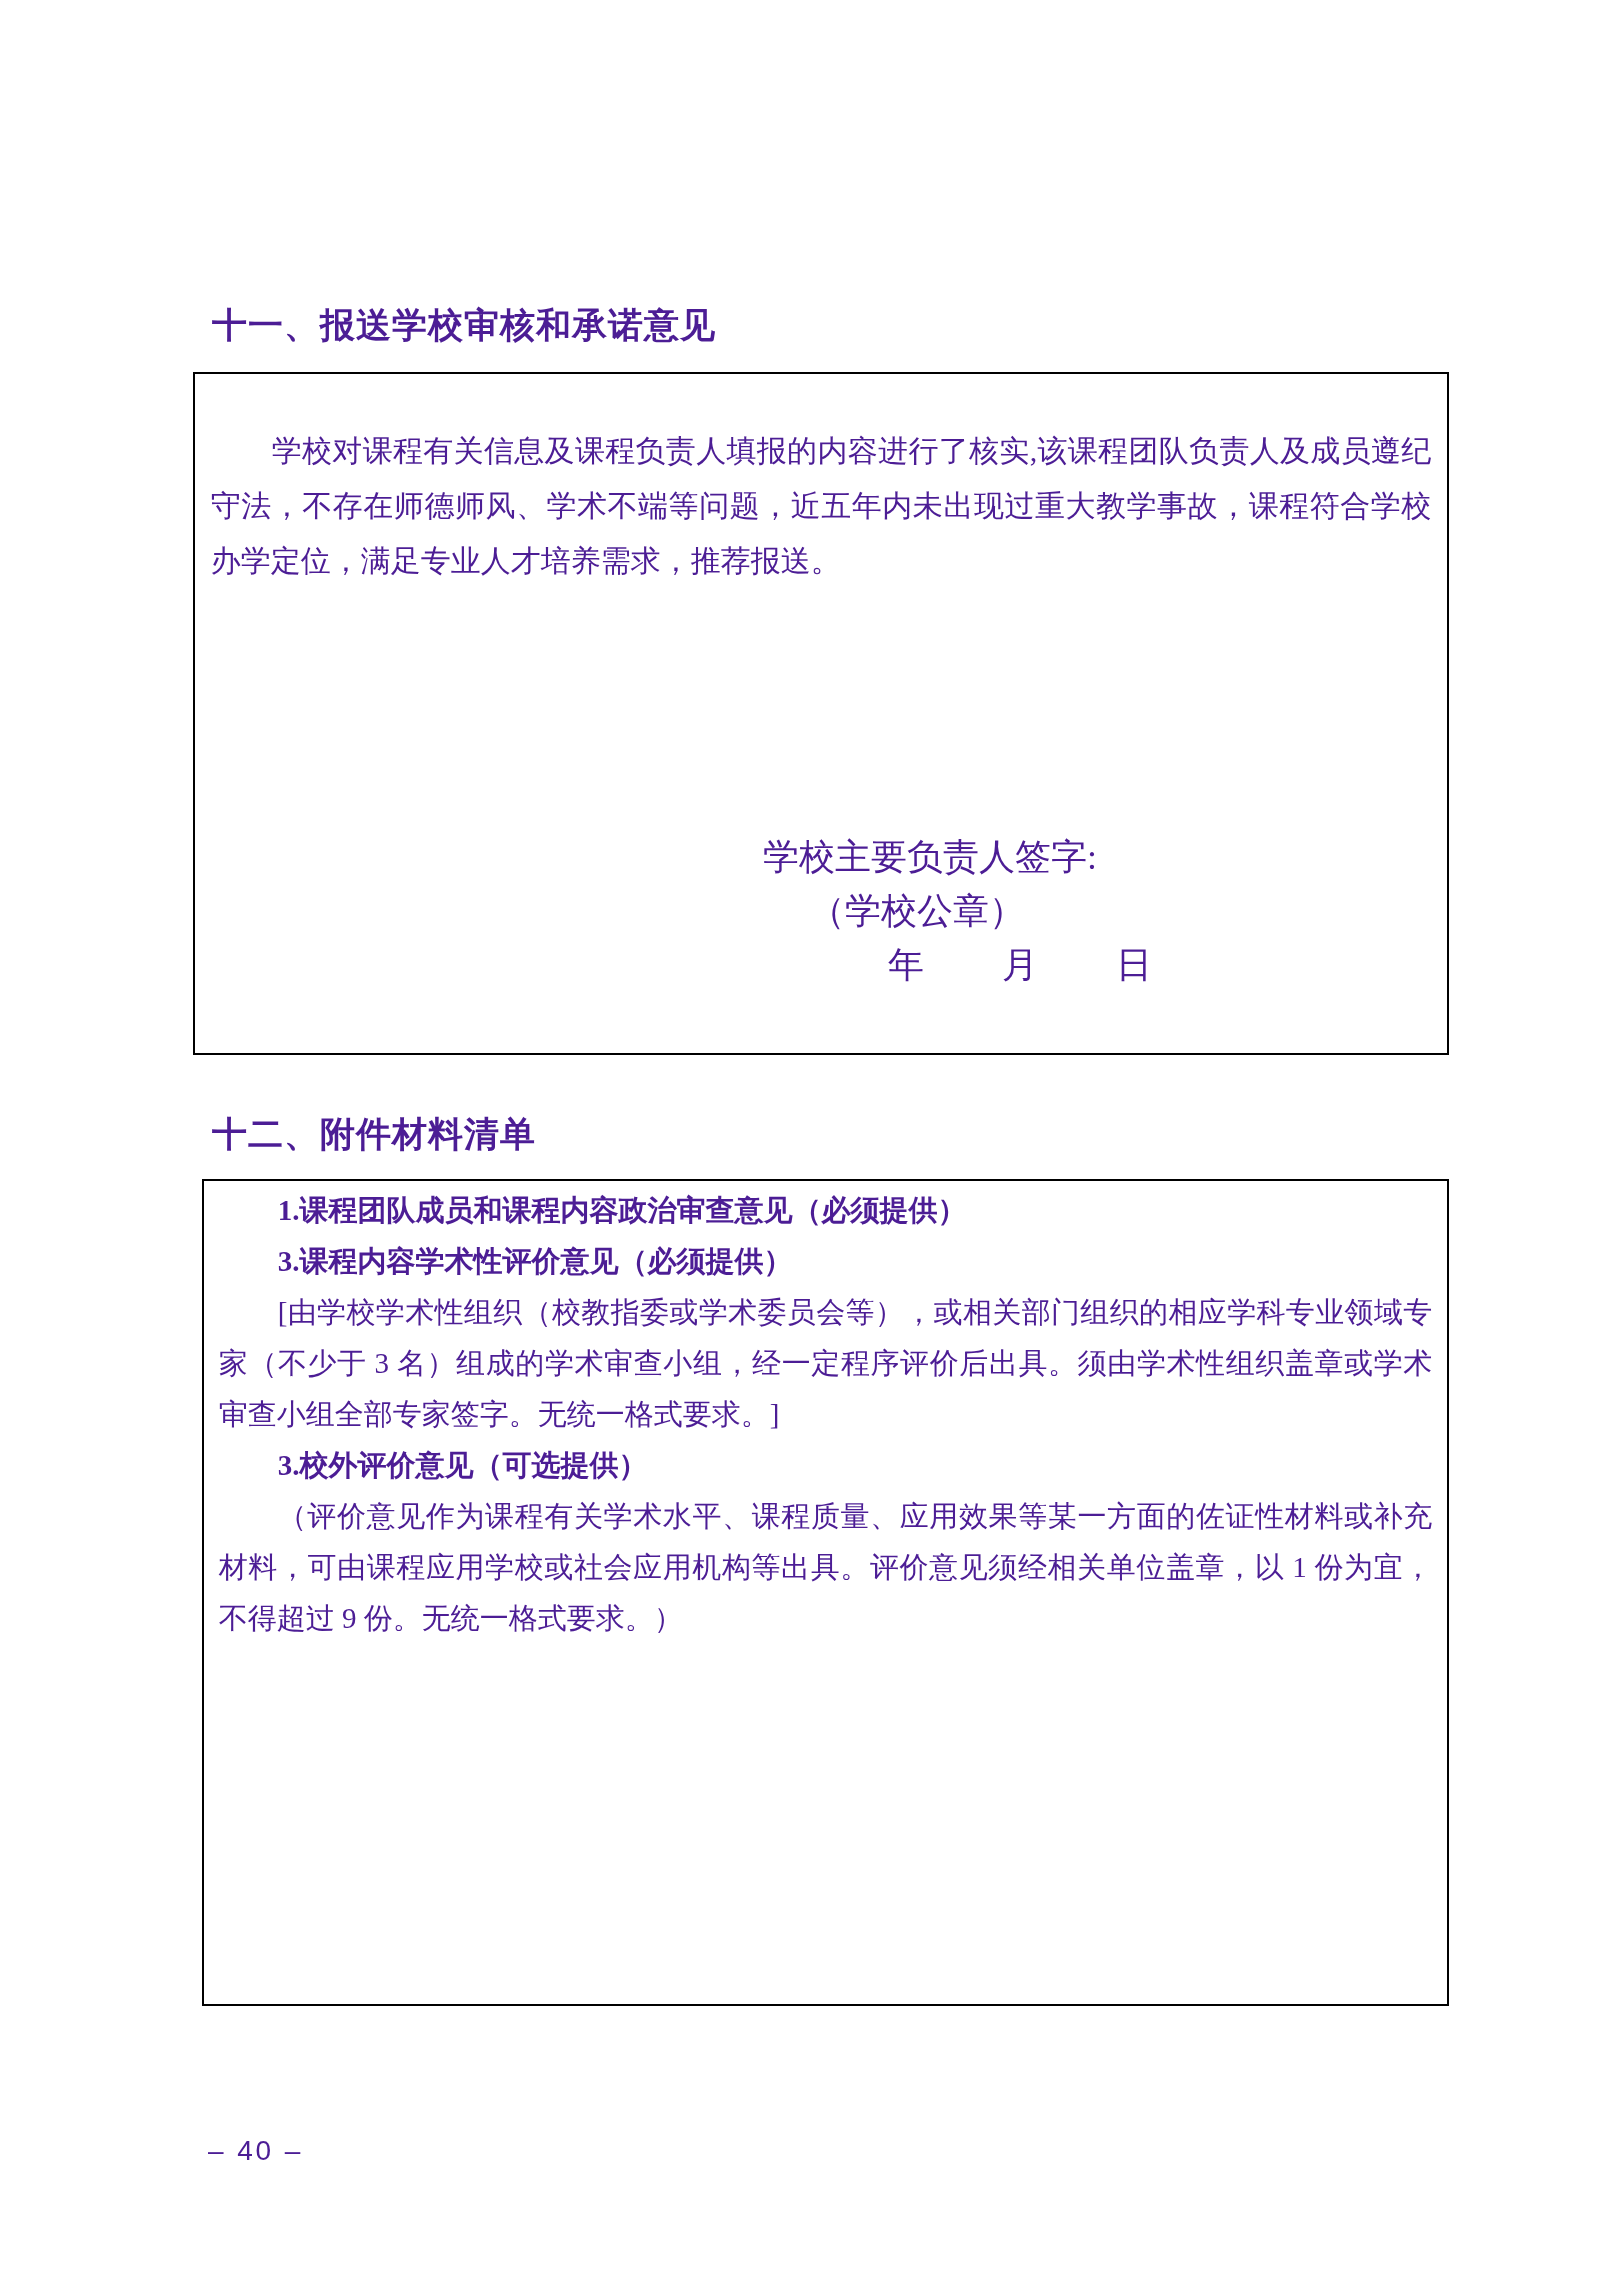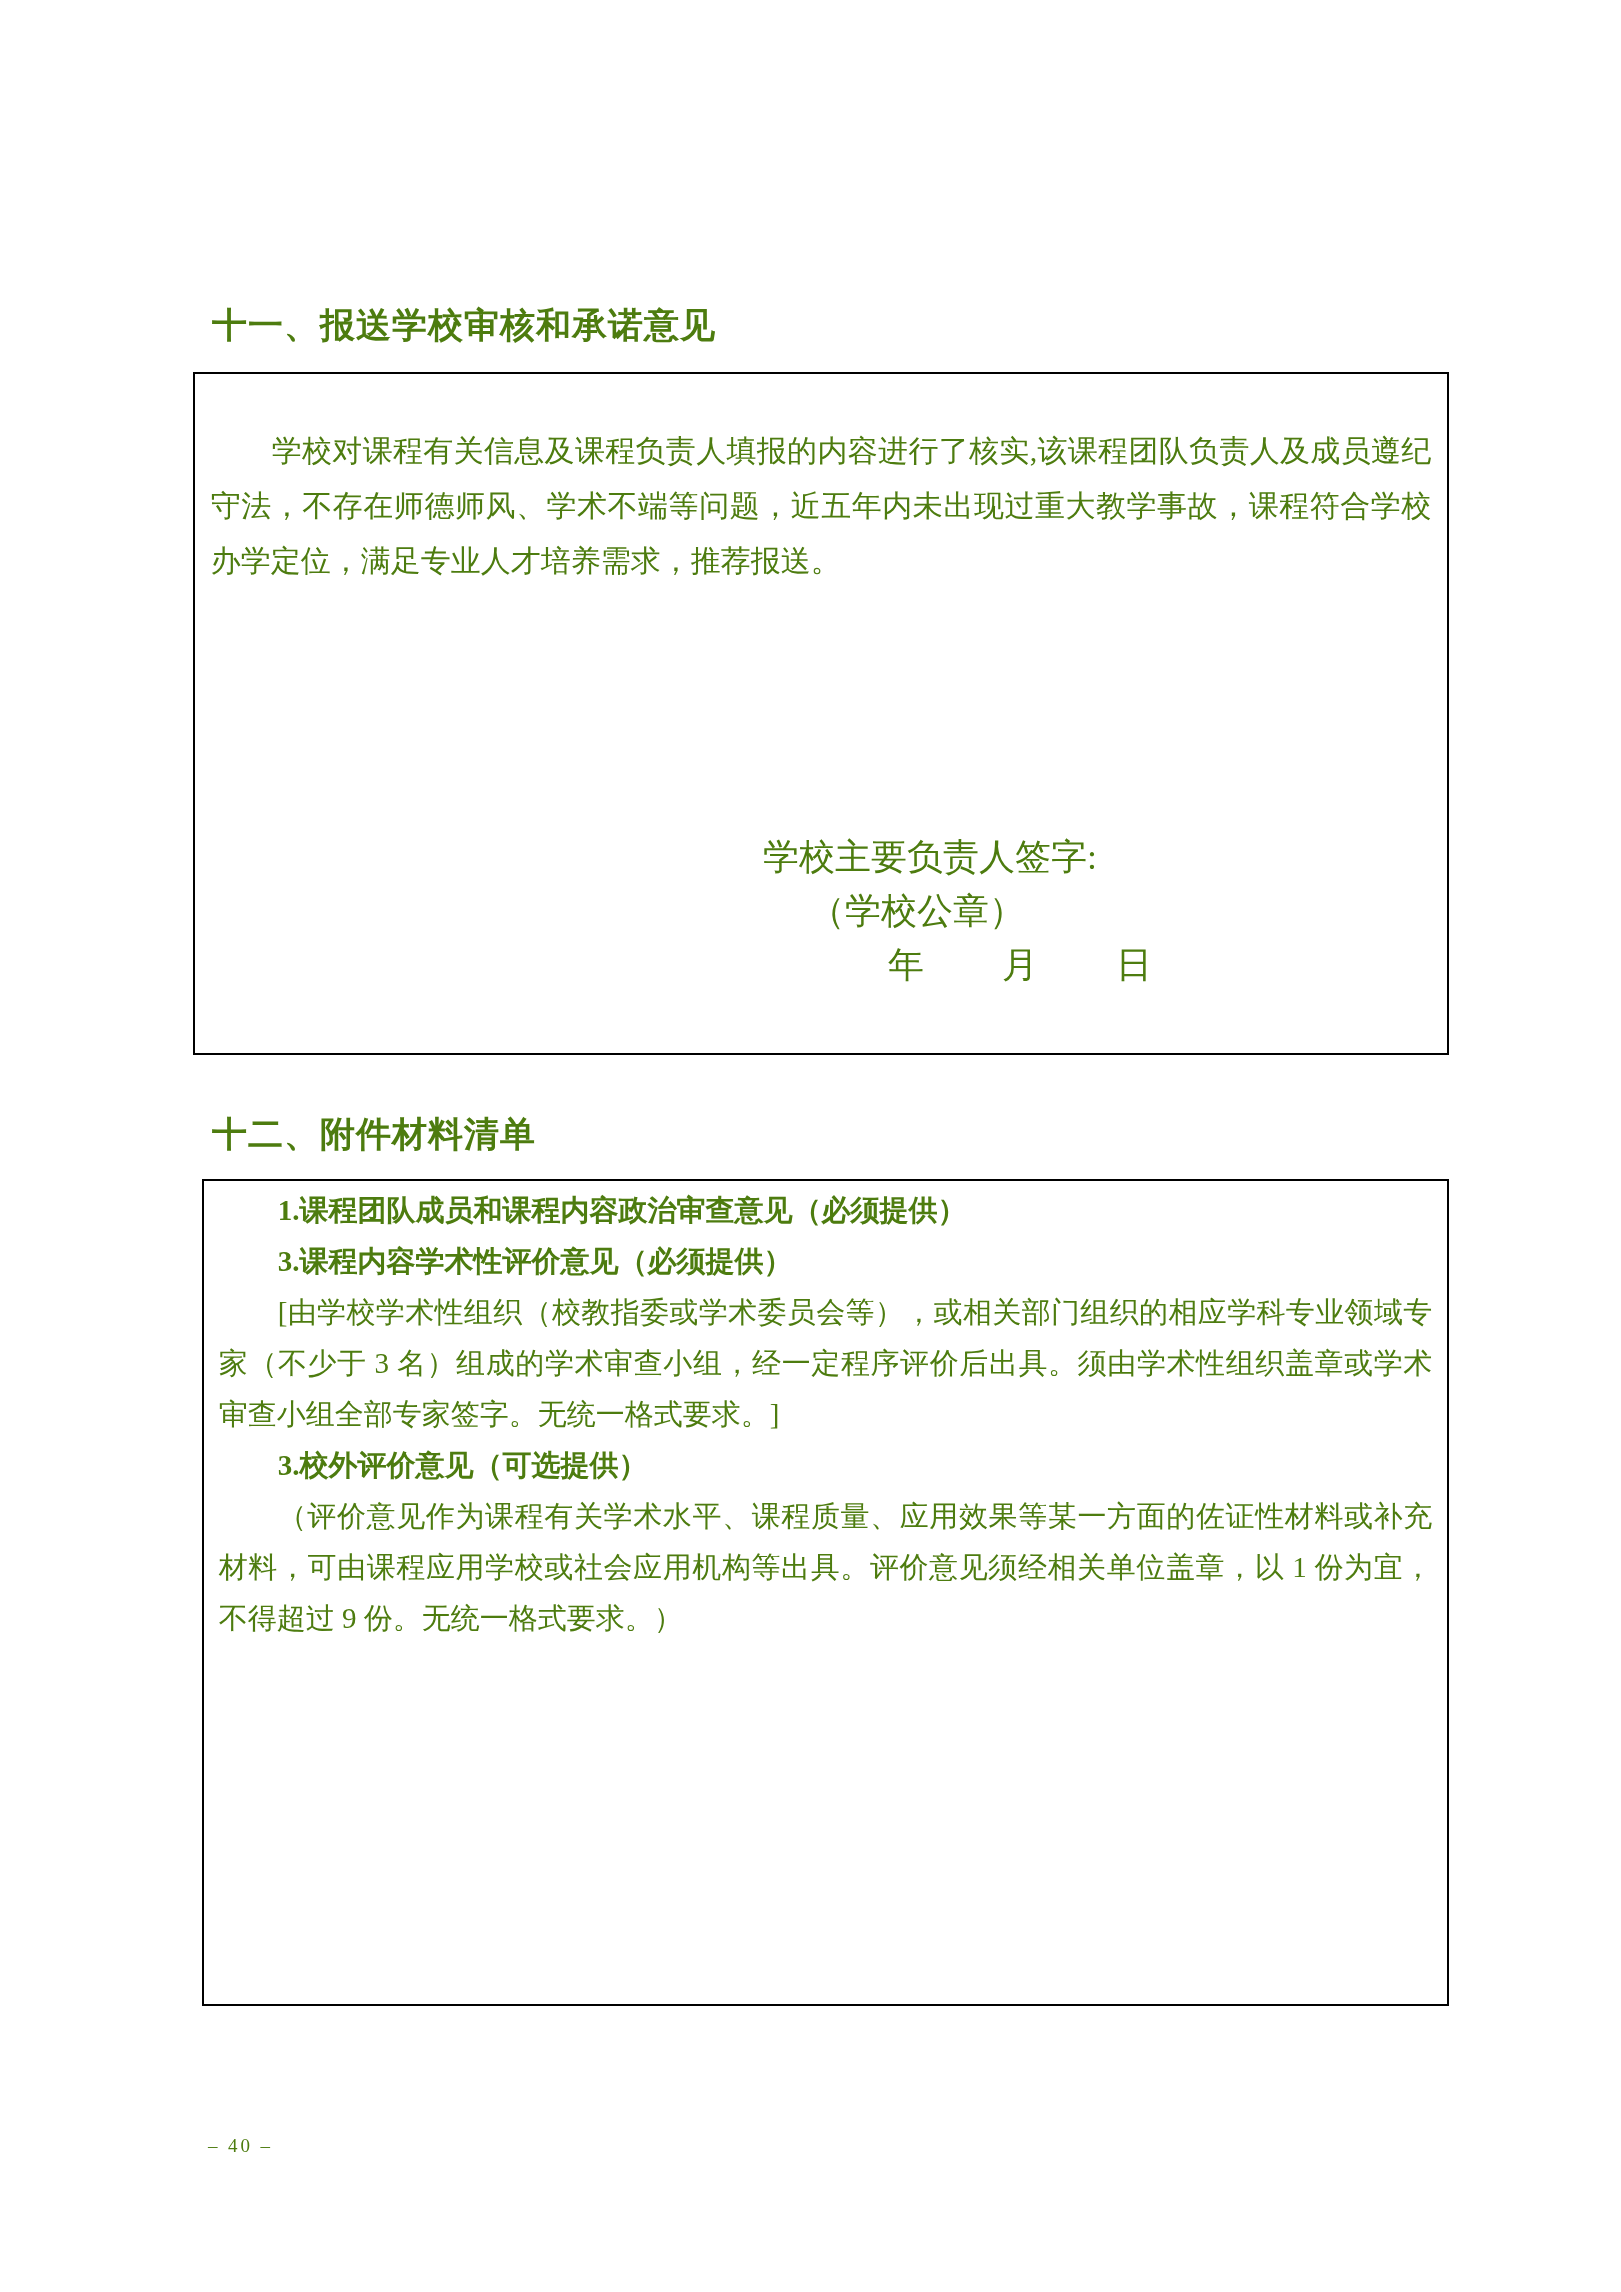--- a/index.html
+++ b/index.html
@@ -5,21 +5,21 @@
   html, body {
     margin: 0;
     padding: 0;
     background: #ffffff;
   }
   .page {
     position: relative;
     width: 1581px;
     height: 2293px;
     background: #ffffff;
-    color: #4d7c0f;
+    color: #4c1d95;
     font-family: "Liberation Serif", serif;
     overflow: hidden;
   }
   .section-heading {
     position: absolute;
     left: 212px;
     font-family: "Liberation Sans", sans-serif;
     font-weight: bold;
     font-size: 35px;
     line-height: 45px;
@@ -86,23 +86,23 @@
   }
   .attachment-body {
     text-indent: 59px;
     margin: 0;
   }
 
   .page-number {
     position: absolute;
     left: 208px;
     top: 2135px;
-    font-size: 19px;
+    font-size: 28px;
     letter-spacing: 2.9px;
-    font-family: Liberation Serif, serif;
+    font-family: Liberation Sans, sans-serif;
   }
 </style>
 </head>
 <body>
 
 <div class="page">
 
   <div id="heading-11" class="section-heading">十一、报送学校审核和承诺意见</div>
 
   <div id="box-commitment" class="frame-box">

